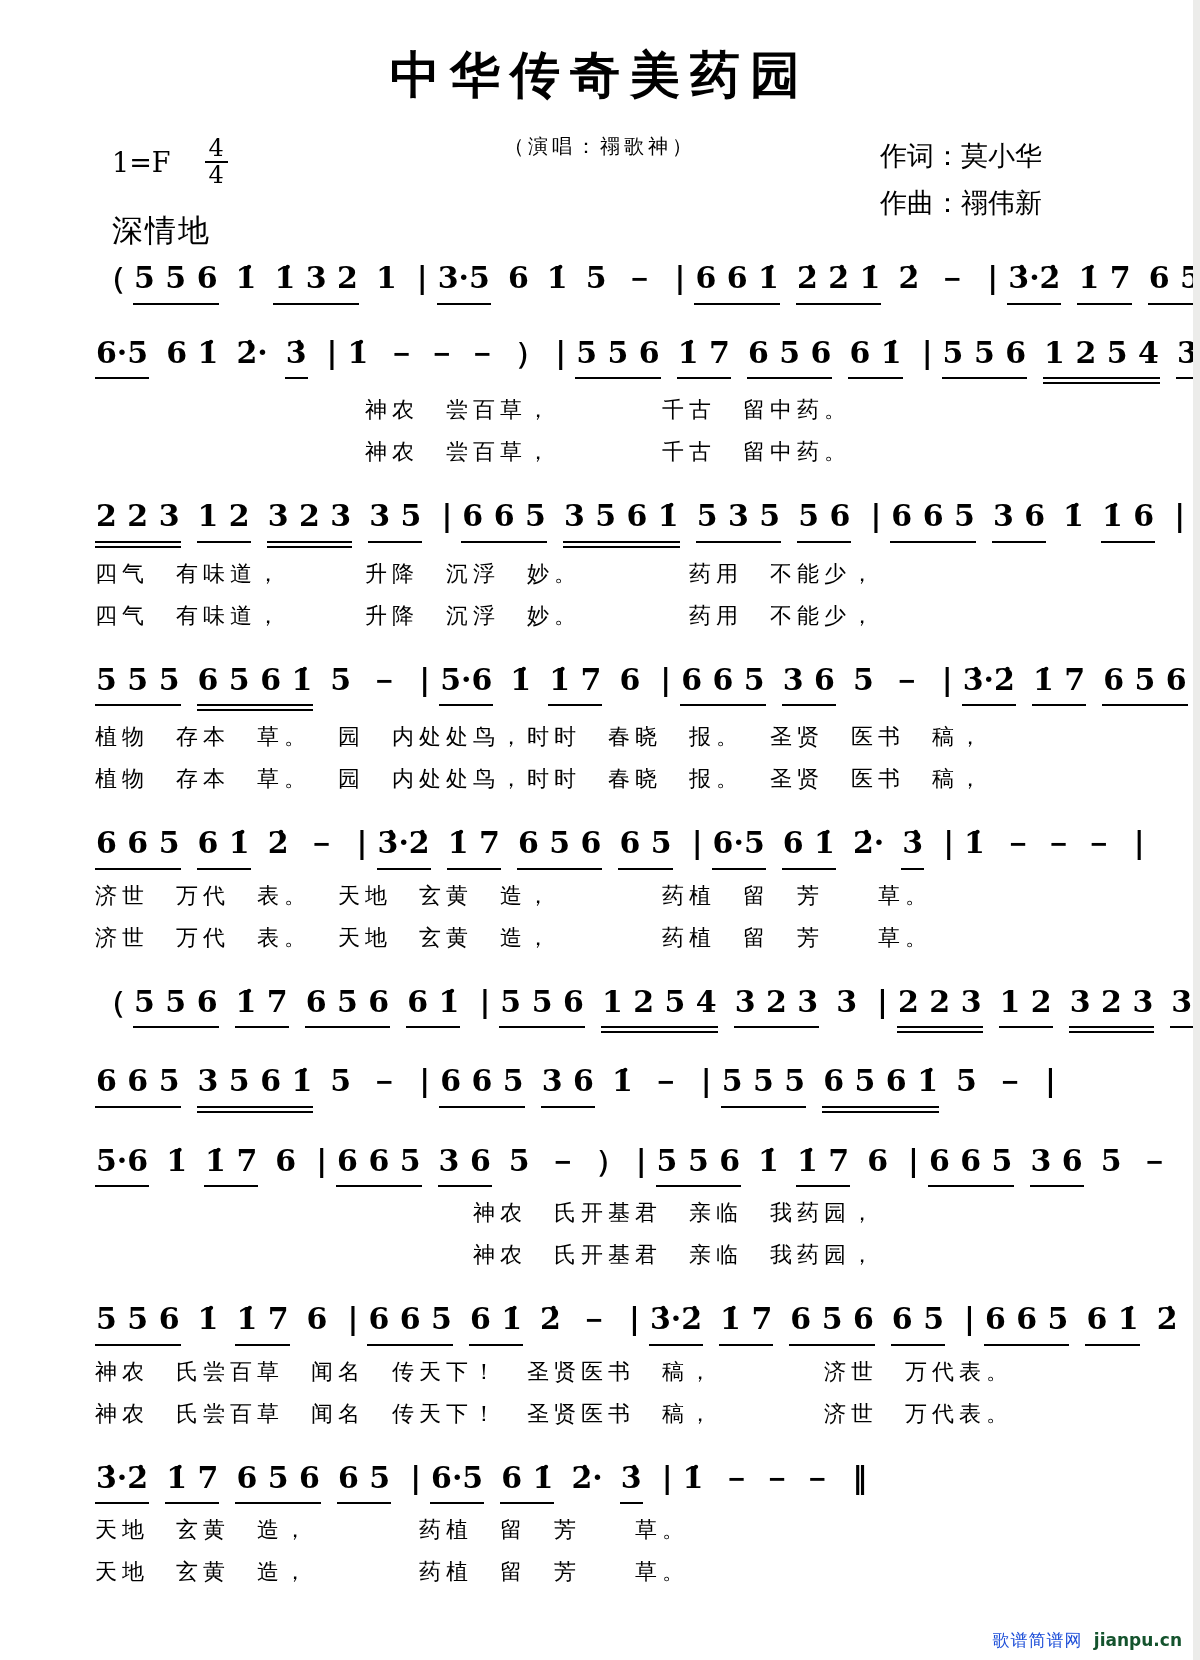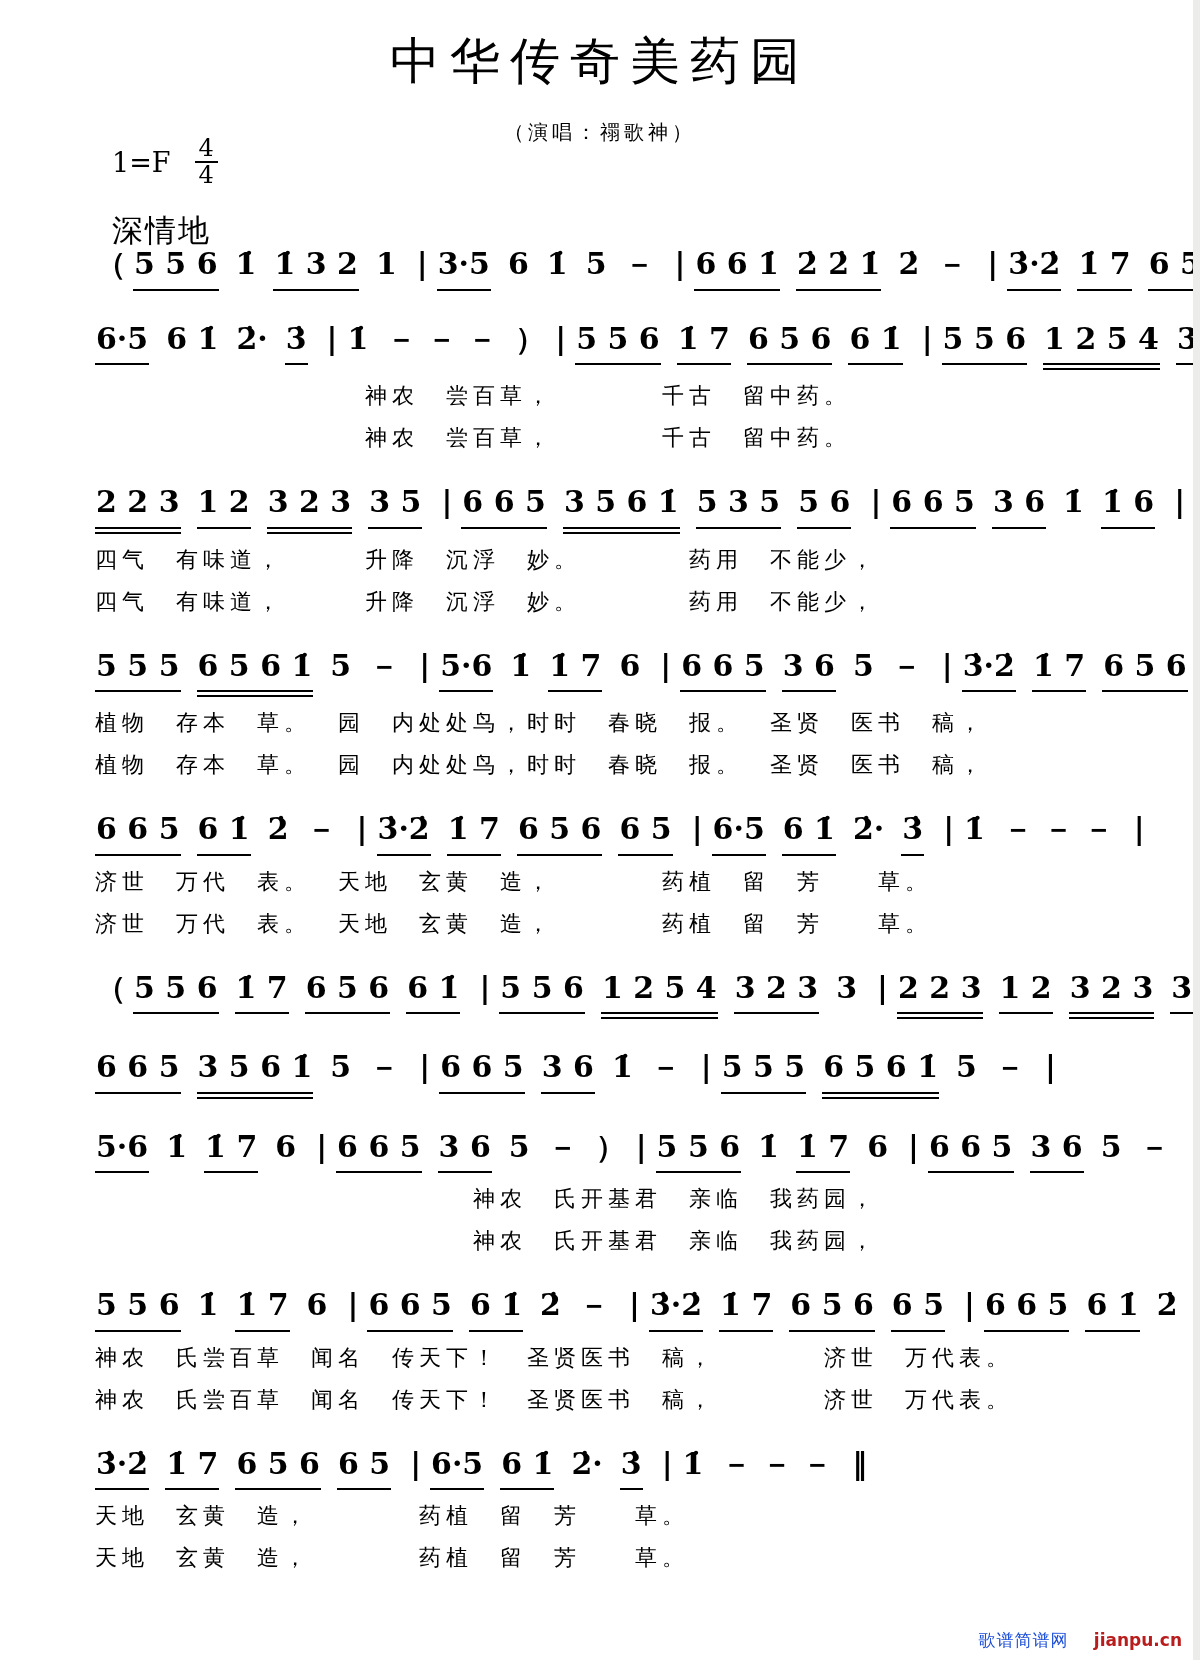--- a/index.html
+++ b/index.html
@@ -1,40 +1,40 @@
 <!DOCTYPE html>
 <html><head>
 <meta charset="utf-8">
 <style>
   html,body{margin:0;padding:0;background:#fff;}
   .page{position:relative;width:1200px;height:1660px;background:#ffffff;overflow:hidden;
         font-family:"DejaVu Serif","Liberation Serif",serif;color:#000;}
   .edge-strip{position:absolute;right:0;top:0;width:7px;height:100%;background:#ececea;}
-  .title{padding-top:28px;text-align:center;font-size:50px;font-weight:normal;letter-spacing:10px;}
+  .title{padding-top:42px;text-align:center;font-size:50px;font-weight:bold;letter-spacing:10px;}
   .subtitle{margin-top:24px;text-align:center;font-size:20px;letter-spacing:4px;}
   .meta-left{position:absolute;left:112px;top:136px;font-size:27px;}
-  .keyrow{display:flex;align-items:center;gap:24px;}
+  .keyrow{display:flex;align-items:center;gap:34px;}
   .frac{display:inline-flex;flex-direction:column;align-items:center;font-size:24px;line-height:1.05;}
   .frac .num{padding:0 4px;}
   .frac .den{border-top:2px solid #000;padding:0 4px;}
   .mood{margin-top:22px;font-size:31px;letter-spacing:2px;}
   .credits{position:absolute;right:158px;top:132px;font-size:27px;text-align:left;line-height:1.75;}
   .systems{margin-top:96px;padding:0 70px 0 95px;}
   .system{margin-bottom:26px;}
   .notation{font-weight:bold;font-size:30px;white-space:nowrap;line-height:1.45;}
   .tok{display:inline-block;margin-right:16px;padding:0 1px 3px 1px;}
   .tok.u1{border-bottom:2px solid #000;}
   .tok.u2{border-bottom:7px double #000;}
   .tok.bar{margin:0 8px 0 2px;padding-bottom:0;font-weight:bold;}
   .tok.paren{margin-right:6px;padding-bottom:0;}
   .lyric{font-size:22px;margin-top:9px;line-height:1.5;letter-spacing:5px;white-space:pre;}
   .watermark{position:absolute;right:18px;bottom:8px;font-size:17px;
              font-family:"DejaVu Sans","Liberation Sans",sans-serif;}
   .wm-cn{color:#1d4ed8;letter-spacing:1px;}
-  .wm-url{color:#b91c1c;font-weight:bold;margin-left:20px;}
+  .wm-url{color:#14532d;font-weight:bold;margin-left:6px;}
 </style>
 </head>
 <body>
 
 <div class="page">
   <div class="edge-strip"></div>
 
   <div class="title">中华传奇美药园</div>
   <div class="subtitle">（演唱：禤歌神）</div>
 
@@ -42,20 +42,24 @@
     <div class="keyrow">
       <span>1=F</span>
       <span class="frac">
         <span class="num">4</span>
         <span class="den">4</span>
       </span>
     </div>
     <div class="mood">深情地</div>
   </div>
 
+  <div class="credits">
+    <div>作词：莫小华</div>
+    <div>作曲：禤伟新</div>
+  </div>
 
   <div class="systems" id="systems">
       <div class="system">
         <div class="notation"><span class="tok paren">（</span><span class="tok u1">5 5 6</span><span class="tok">1̇</span><span class="tok u1">1̇ 3 2</span><span class="tok">1</span><span class="tok bar">|</span><span class="tok u1">3·5</span><span class="tok">6</span><span class="tok">1̇</span><span class="tok">5</span><span class="tok">－</span><span class="tok bar">|</span><span class="tok u1">6 6 1̇</span><span class="tok u1">2̇ 2̇ 1̇</span><span class="tok">2̇</span><span class="tok">－</span><span class="tok bar">|</span><span class="tok u1">3̇·2̇</span><span class="tok u1">1̇ 7</span><span class="tok u1">6 5 6</span></div>
       </div>
       <div class="system">
         <div class="notation"><span class="tok u1">6·5</span><span class="tok">6 1̇</span><span class="tok">2̇·</span><span class="tok u1">3̇</span><span class="tok bar">|</span><span class="tok">1̇</span><span class="tok">－ － －</span><span class="tok paren">）</span><span class="tok bar">|</span><span class="tok u1">5 5 6</span><span class="tok u1">1̇ 7</span><span class="tok u1">6 5 6</span><span class="tok u1">6 1̇</span><span class="tok bar">|</span><span class="tok u1">5 5 6</span><span class="tok u2">1 2 5 4</span><span class="tok u1">3 2 3</span></div>
         <div class="lyric">　　　　　　　　　　神农　尝百草，　　　　千古　留中药。</div>
         <div class="lyric">　　　　　　　　　　神农　尝百草，　　　　千古　留中药。</div>
       </div>

